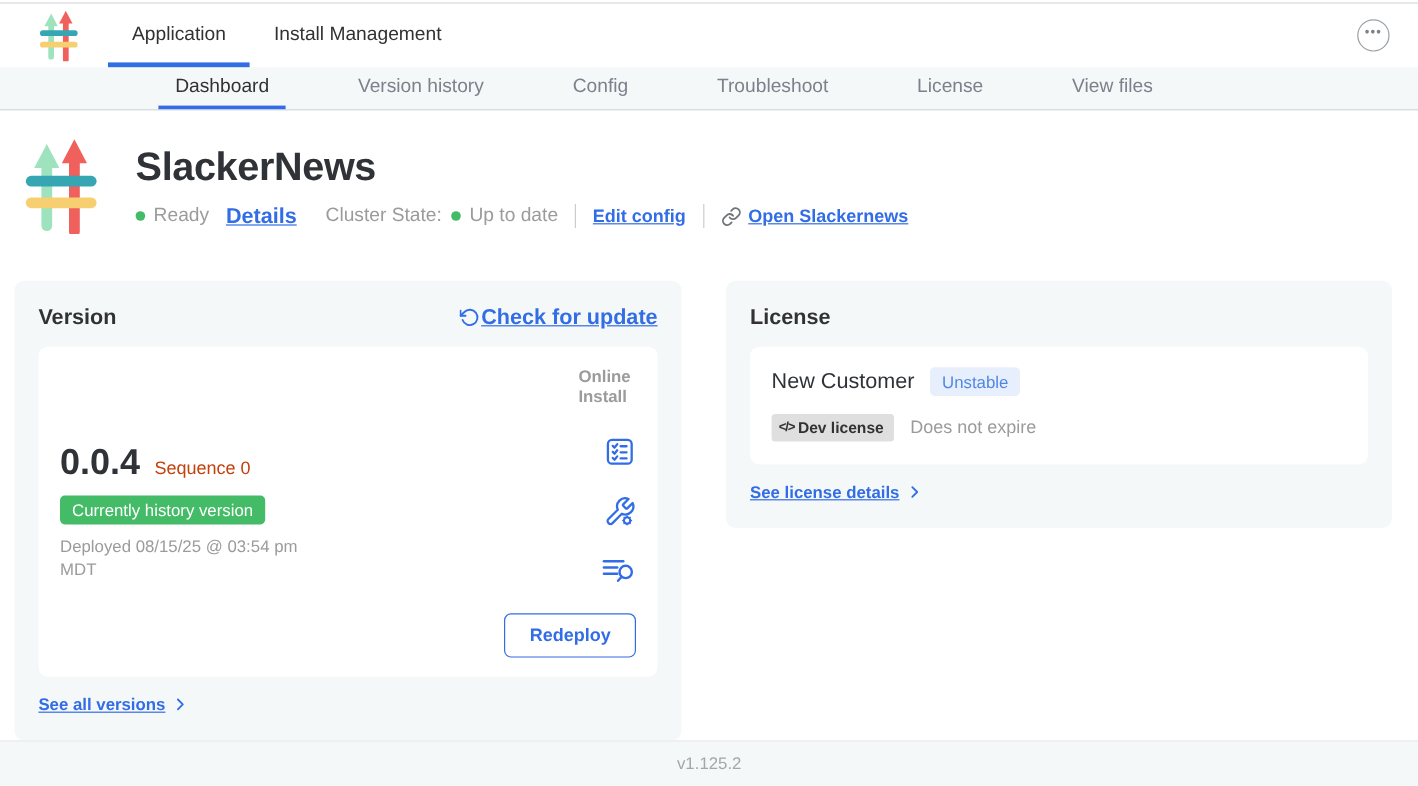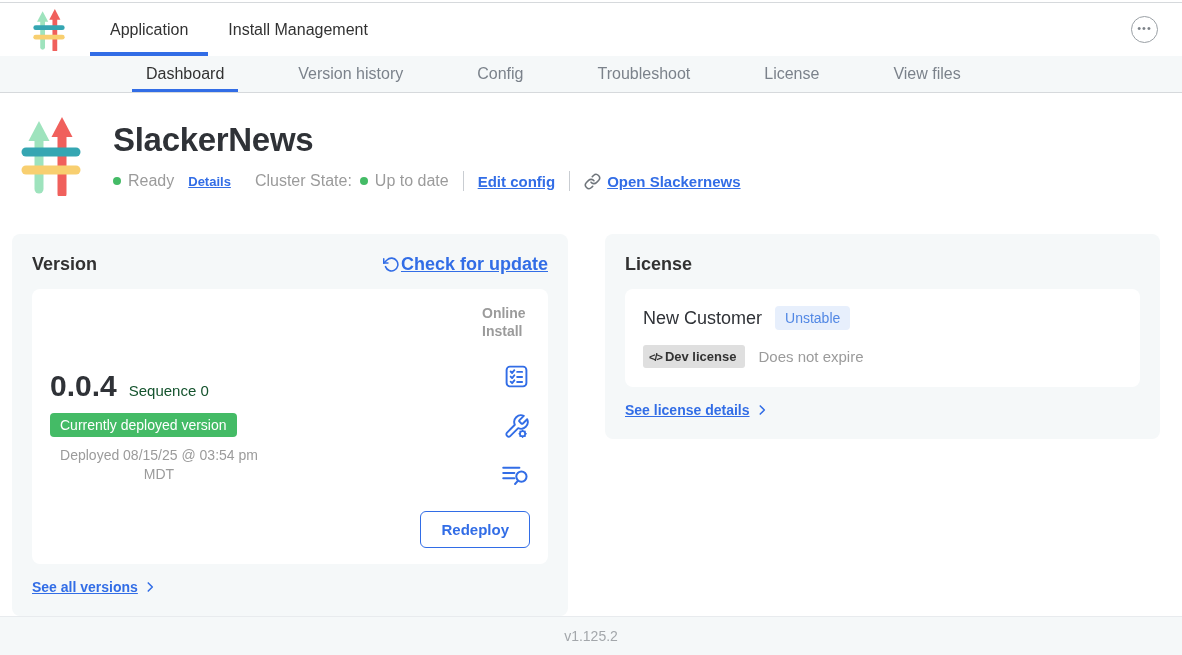--- a/index.html
+++ b/index.html
@@ -47,46 +47,46 @@
     content:""; position:absolute; left:0; right:0; bottom:0; height:3px; background:#326de6;
   }
 
   
   .app-header { display:flex; padding:22px 0 0 21px; gap:32px; }
   .app-logo { flex:none; }
   .app-title { font-size:33px; font-weight:700; color:#2f3237; margin:6px 0 12px; letter-spacing:-0.3px; }
   .status-row { display:flex; align-items:center; font-size:16px; color:#9b9b9b; }
   .dot { width:8px; height:8px; border-radius:50%; background:#44bb66; margin-right:7px; flex:none; }
   .link { color:#326de6; text-decoration:underline; font-weight:700; }
-  .details-link { font-size:13px; margin:0 24px 0 14px;text-align:right; }
+  .details-link { font-size:18px; margin:0 24px 0 14px;text-align:right; }
   .cluster-label { margin-right:8px; }
   .vsep { width:1px; height:20px; background:#c9cdd2; margin:0 14px; }
   .edit-config { font-size:15px; }
   .open-app { font-size:15px; display:flex; align-items:center; gap:6px; color:#326de6; }
   .open-app .txt { text-decoration:underline; font-weight:700; }
 
   
   .cards-row { display:flex; align-items:flex-start; gap:37px; padding:34px 22px 0 12px; }
   .card { background:#f5f8f9; border-radius:8px; padding:20px; }
   .card-head { display:flex; justify-content:space-between; align-items:center; margin-bottom:14px; }
   .card-title { font-size:18px; font-weight:700; color:#323232; }
   .head-link { display:flex; align-items:center; gap:1px; font-size:18px; }
   .head-link .txt { color:#326de6; text-decoration:underline; font-weight:700; }
   .inner { background:#fff; border-radius:8px; }
 
   .version-card { width:556px; flex:none; }
   .ver-inner { padding:16px 18px; display:flex; justify-content:space-between; align-items:center; }
   .ver-line { display:flex; align-items:baseline; gap:12px; }
   .ver-number { font-size:30px; font-weight:700; color:#2f3237; }
-  .ver-seq { font-size:15px; color:#14532d; }
+  .ver-seq { font-size:15px; color:#c2410c; }
   .badge-green {
     display:inline-block; margin-top:10px; background:#44bb66; color:#fff;
     font-size:14px; padding:4px 10px; border-radius:4px;
   }
-  .deployed { margin-top:9px; width:218px; font-size:14px; line-height:1.35; color:#9b9b9b;text-align:center; }
+  .deployed { margin-top:9px; width:218px; font-size:14px; line-height:1.35; color:#9b9b9b; }
   .ver-actions { display:flex; align-items:flex-end; gap:23px;flex-direction:column; }
   .online { width:48px; font-size:14px; font-weight:600; color:#9b9b9b; line-height:1.25; }
   .icon-btn { display:flex; cursor:pointer; background:none; border:none; padding:0; }
   .redeploy-btn {
     background:#fff; border:1.5px solid #326de6; border-radius:6px; color:#326de6;
     font-family:inherit; font-size:15px; font-weight:700; padding:9px 20px; cursor:pointer; margin-left:4px;
   }
   .see-link { display:inline-flex; align-items:center; gap:5px; margin-top:15px; font-size:14px; }
   .see-link .txt { color:#326de6; font-weight:700; text-decoration:underline; }
 
@@ -214,21 +214,21 @@
         <span class="txt">Check for update</span>
       </a>
     </div>
 
     <div class="inner ver-inner">
       <div>
         <div class="ver-line">
           <span class="ver-number">0.0.4</span>
           <span class="ver-seq">Sequence 0</span>
         </div>
-        <span class="badge-green">Currently deployed version</span>
+        <span class="badge-green">Currently history version</span>
         <div class="deployed">Deployed 08/15/25 @ 03:54 pm MDT</div>
       </div>
       <div class="ver-actions">
         <div class="online">Online Install</div>
         <button class="icon-btn" title="">
           <svg width="27" height="27" viewBox="0 0 24 24" fill="none" stroke="#326de6" stroke-width="1.7" stroke-linecap="round" stroke-linejoin="round">
             <rect x="3.2" y="3.2" width="17.6" height="17.6" rx="3"></rect>
             <path d="M6.8 7.6l1.3 1.3 2-2.5"></path>
               <line x1="12.6" y1="7.9" x2="17" y2="7.9"></line>
             <path d="M6.8 12.1l1.3 1.3 2-2.5"></path>

